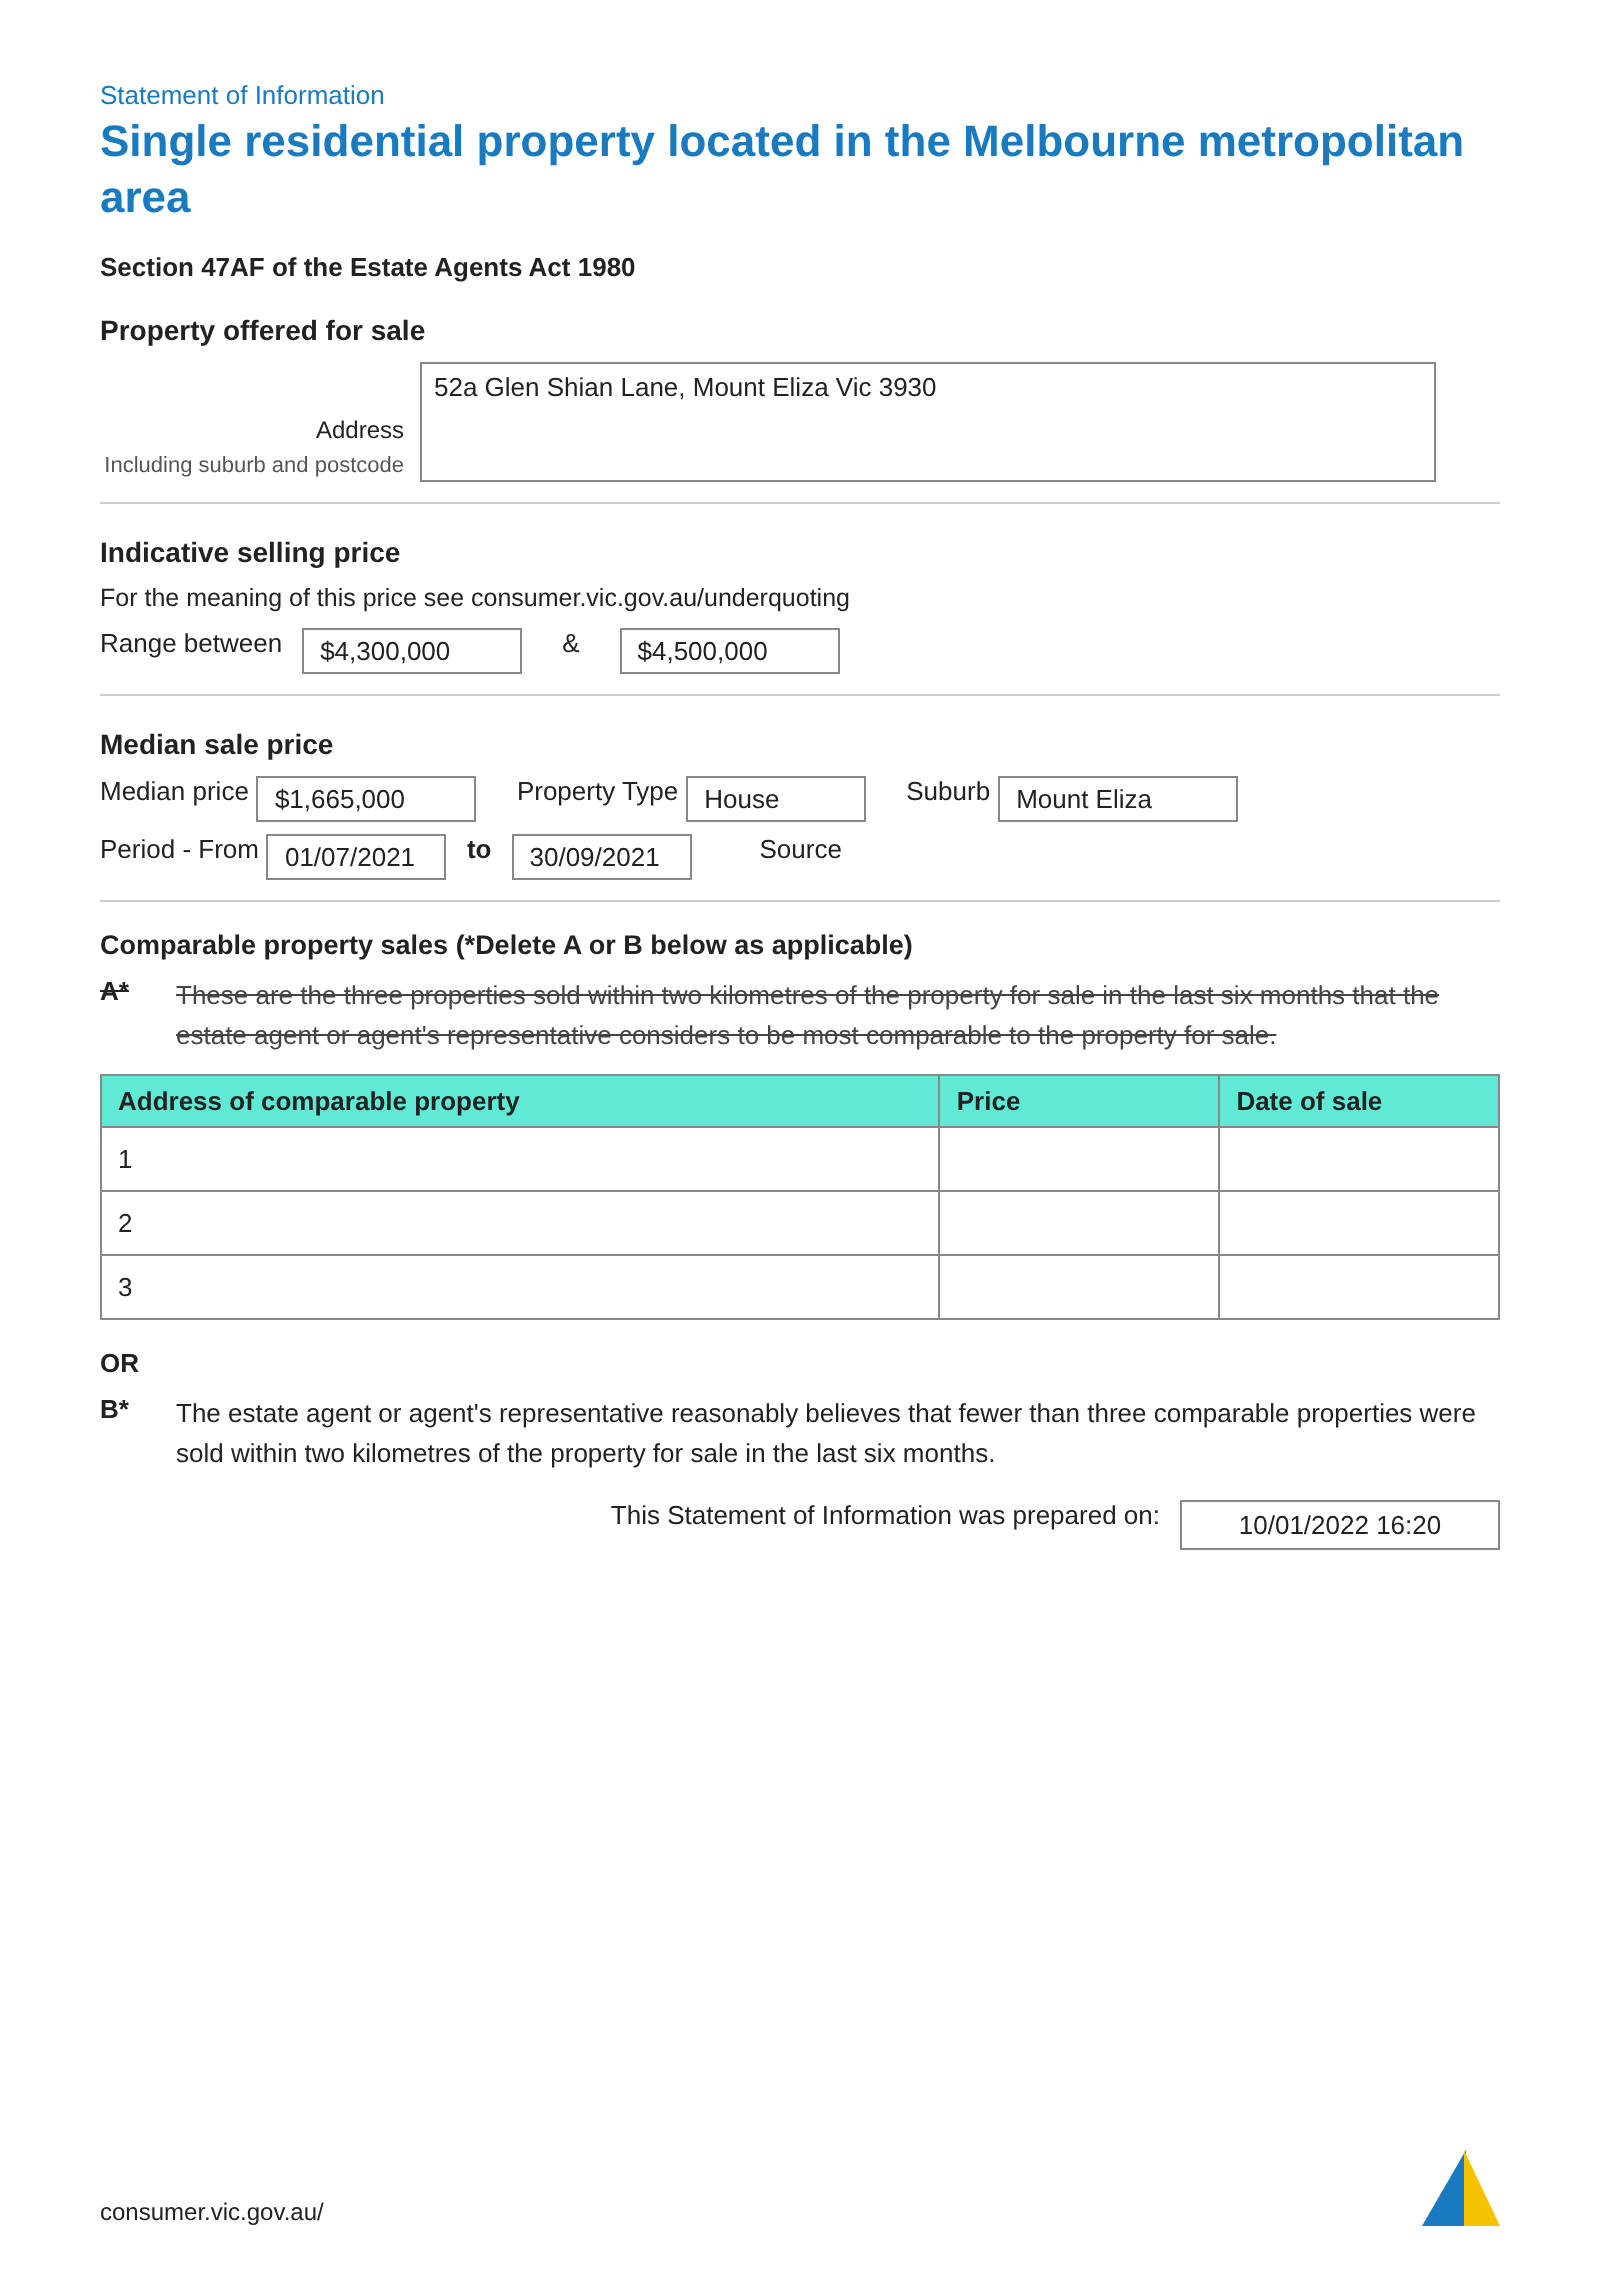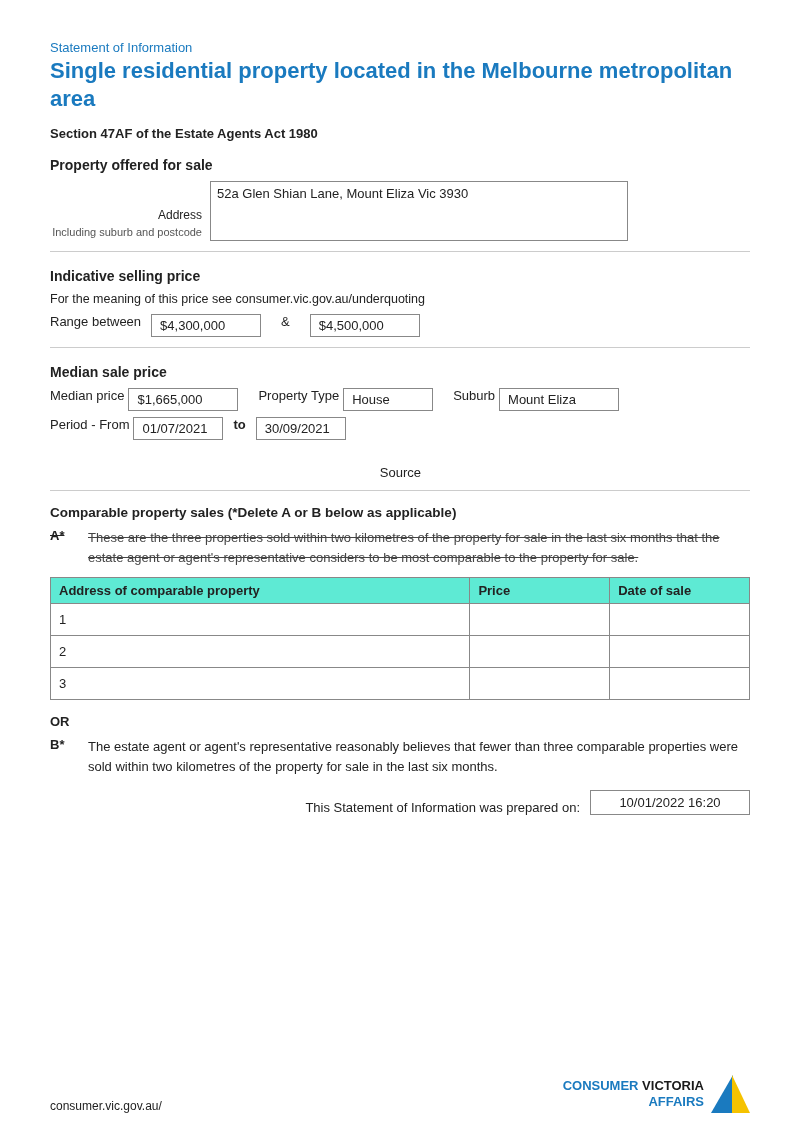--- a/index.html
+++ b/index.html
@@ -47,21 +47,21 @@
       text-align: right;
       min-width: 160px;
       padding-right: 8px;
       padding-top: 4px;
       font-size: 12px;
       line-height: 1.4;
       color: #222;
     }
     .address-box {
       border: 1px solid #888;
-      width: 418px;
+      width: 508px;
       min-height: 60px;
       padding: 4px 6px;
       font-size: 13px;
     }
     .indicative-note {
       font-size: 12.5px;
       margin-bottom: 8px;
       color: #222;
     }
     .range-row {
@@ -150,21 +150,21 @@
       margin-bottom: 8px;
       margin-top: 4px;
     }
     .point-b {
       display: flex;
       gap: 10px;
       margin-bottom: 14px;
     }
     .prepared-row {
       display: flex;
-      align-items: flex-end;
+      align-items: flex-start;
       justify-content: flex-end;
       gap: 10px;
       margin-top: 10px;
     }
     .prepared-label {
       font-size: 13px;
     }
     .prepared-box {
       border: 1px solid #888;
       padding: 4px 28px;
@@ -261,21 +261,21 @@
     <span class="field-label" style="margin-left:16px;">Property Type</span>
     <div class="field-box" style="min-width:90px;">House</div>
     <span class="field-label" style="margin-left:16px;">Suburb</span>
     <div class="field-box" style="min-width:120px;">Mount Eliza</div>
   </div>
   <div class="median-row">
     <span class="field-label">Period - From</span>
     <div class="field-box" style="min-width:90px;">01/07/2021</div>
     <span class="field-label" style="margin-left:6px;font-weight:bold;">to</span>
     <div class="field-box" style="min-width:90px;margin-left:6px;">30/09/2021</div>
-    <span class="field-label" style="margin-left:30px;margin-top:48px;">Source</span>
+    <span class="field-label" style="margin-left:30px;">Source</span>
   </div>
 </div>
 
 <hr class="divider">
 
 <div class="comparable-section">
   <div class="comparable-heading">Comparable property sales (*Delete A or B below as applicable)</div>
 
   <div class="point-a">
     <span class="point-label">A*</span>
@@ -318,22 +318,18 @@
 
   <div class="prepared-row">
     <span class="prepared-label">This Statement of Information was prepared on:</span>
     <div class="prepared-box">10/01/2022 16:20</div>
   </div>
 </div>
 
 <div class="footer">
   <span class="footer-url">consumer.vic.gov.au/</span>
   <div class="logo-area">
-    <div class="logo-text">
-      <div><span class="consumer">CONSUMER</span> <span style="color:#1a1a1a;font-weight:bold;">VICTORIA</span></div>
-      <div><span class="affairs">AFFAIRS</span></div>
-    </div>
     <div style="display:flex;align-items:flex-end;margin-left:4px;">
       <div class="logo-triangle"></div>
       <div class="logo-triangle-yellow"></div>
     </div>
   </div>
 </div>
 
 </body></html>

